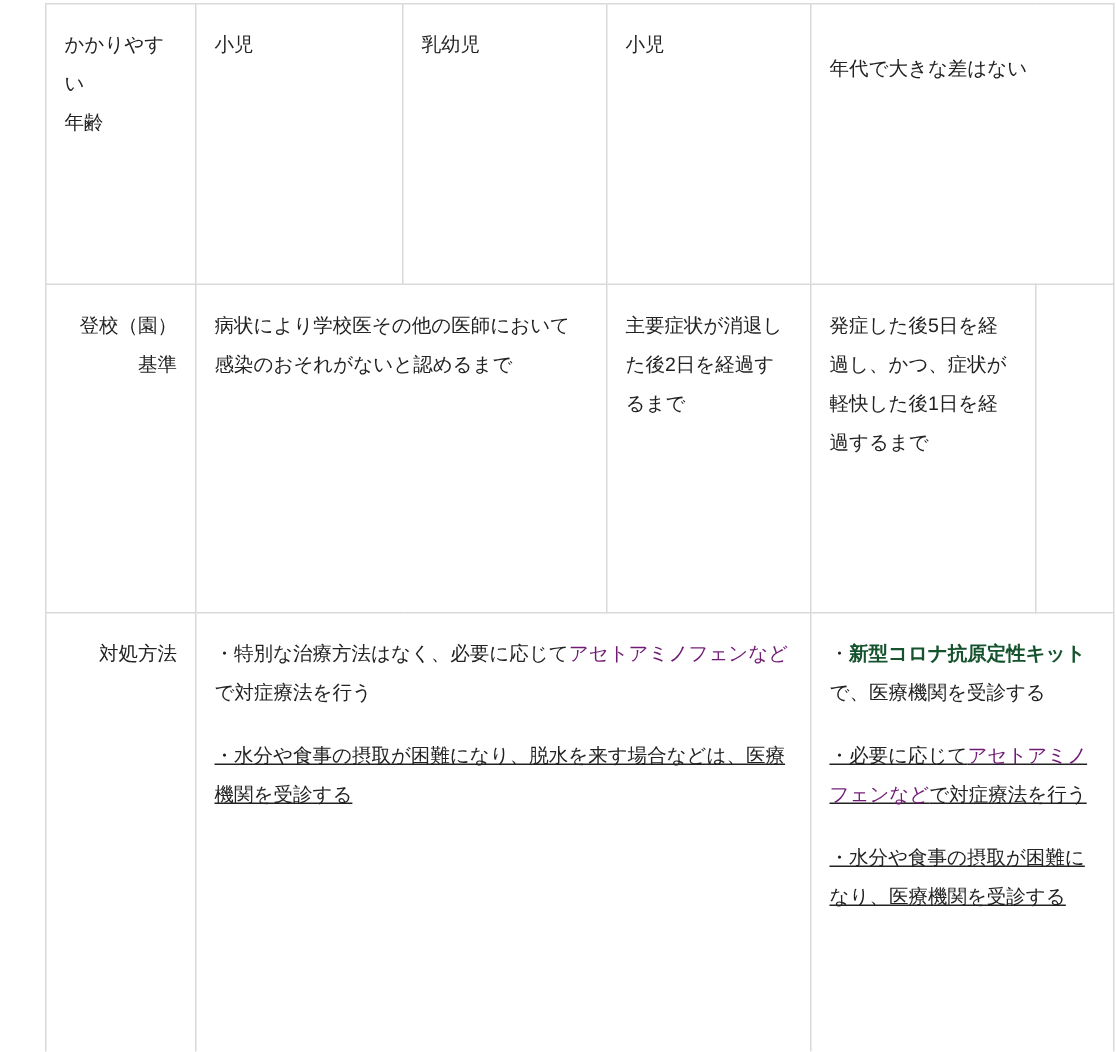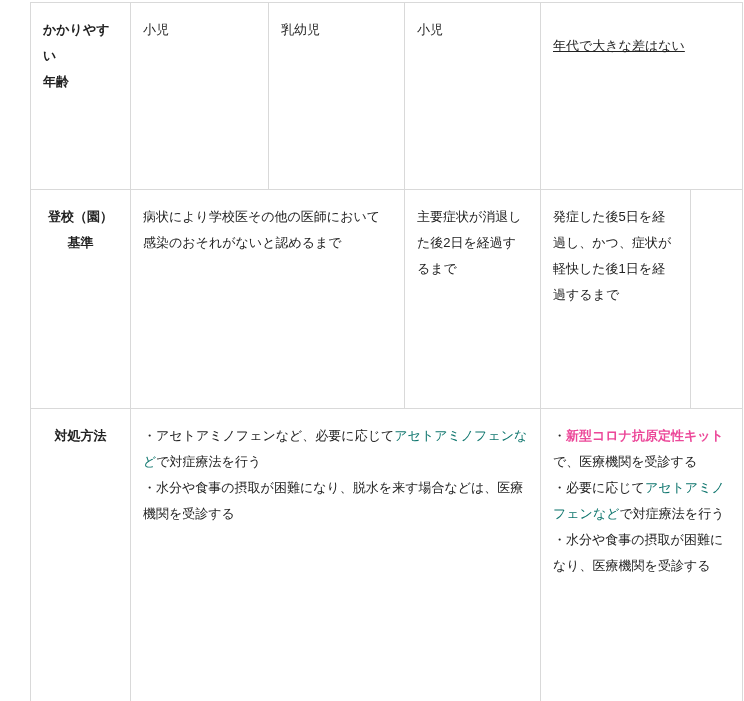--- a/index.html
+++ b/index.html
@@ -44,21 +44,21 @@
   
   .c0 { width: 100px; }
   .c1 { width: 138px; }
   .c2 { width: 136px; }
   .c3 { width: 136px; }
   .c4 { width: 150px; }
   .c5 { width: 52px; }
 
   
   .rowlabel {
-    font-weight: bold;
+    font-weight: normal;
     font-size: 13px;
     line-height: 2.2;
     color: #222222;
     padding-left: 14px;
   }
 
   
   .vtop { vertical-align: top; }
   .vmid { vertical-align: middle; }
 
@@ -66,44 +66,45 @@
     text-align: left;
     vertical-align: middle;
     font-size: 13px;
     color: #222222;
   }
   .age-cell.left {
     text-align: left;
     vertical-align: top;
     padding-top: 30px;
     line-height: 2.0;
-    text-decoration: underline;
   }
 
   .red {
-    color: #0f766e;
+    color: #701a75;
   }
   .red-b {
-    color: #ec4899;
+    color: #14532d;
     font-weight: bold;
   }
 
   .para {
     margin: 0 0 0 0;
   }
   .para + .para {
+    margin-top: 16px;
+    text-decoration: underline;
   }
 
   .row-age td { height: 142px; }
   .row-school td { height: 190px; }
   .row-care td { height: 362px; }
 
   .cell-school-label, .cell-care-label {
     vertical-align: middle;
-    text-align: center;
+    text-align: right;
   }
 
   .cell-care-body {
     vertical-align: middle;
   }
 </style>
 </head>
 <body>
 
 <div class="sheet">
@@ -140,21 +141,21 @@
         <td class="vtop red">発症した後5日を経過し、かつ、症状が軽快した後1日を経過するまで</td>
         <td></td>
       </tr>
 
       <tr class="row-care">
         <td class="rowlabel cell-care-label vmid">
           <div>対処方法</div>
         </td>
         <td class="cell-care-body" colspan="3">
           <p class="para">
-            <span>・アセトアミノフェンなど、必要に応じて</span><span class="red">アセトアミノフェンなど</span><span>で対症療法を行う</span>
+            <span>・特別な治療方法はなく、必要に応じて</span><span class="red">アセトアミノフェンなど</span><span>で対症療法を行う</span>
           </p>
           <p class="para">
             <span>・水分や食事の摂取が困難になり、脱水を来す場合などは、医療機関を受診する</span>
           </p>
         </td>
         <td class="cell-care-body vtop" colspan="2">
           <p class="para">
             <span>・</span><span class="red-b">新型コロナ抗原定性キット</span><span>で、医療機関を受診する</span>
           </p>
           <p class="para">

